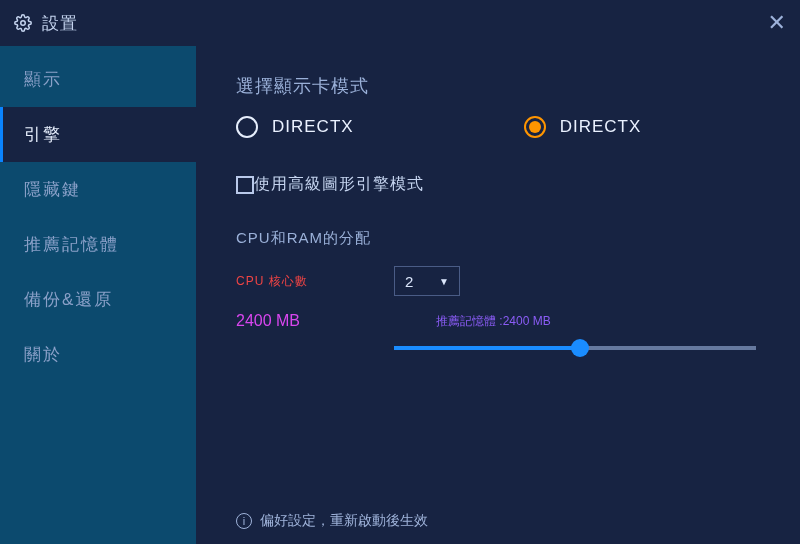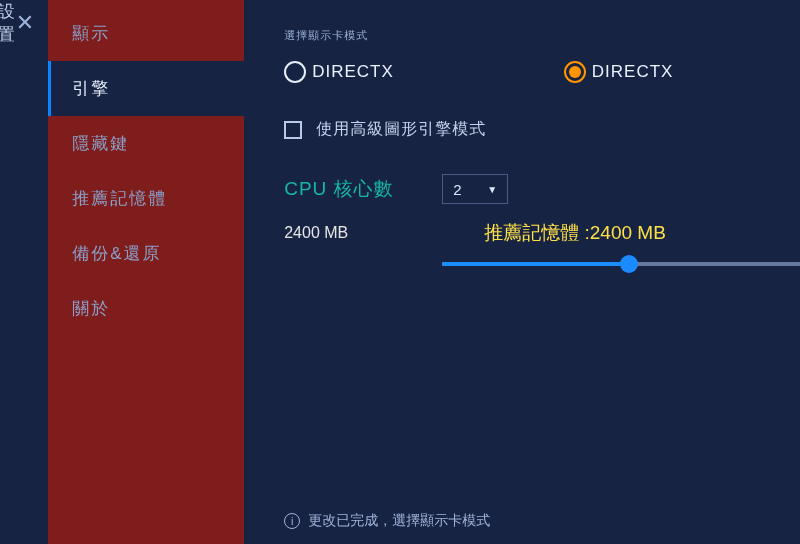--- a/index.html
+++ b/index.html
@@ -1,44 +1,44 @@
 <!DOCTYPE html>
 <html><head>
 <meta charset="utf-8">
 <style>
   * { box-sizing: border-box; margin: 0; padding: 0; font-family: "Microsoft YaHei", "PingFang SC", sans-serif; }
   body { width: 800px; height: 544px; background: #172342; color: #a0b4d8; overflow: hidden; }
-  .window { width: 100%; height: 100%; display: flex; flex-direction: row; justify-content: center; }
+  .window { width: 100%; height: 100%; display: flex; flex-direction: column; }
   .titlebar { height: 46px; display: flex; align-items: center; padding: 0 14px; color: #c5d4ef; }
   .titlebar .gear { margin-right: 10px; }
   .titlebar .title { font-size: 17px; letter-spacing: 1px; }
   .titlebar .close { margin-left: auto; font-size: 22px; color: #9db2da; cursor: pointer; }
   .body { flex: 1; display: flex; min-height: 0; }
-  .sidebar { width: 196px; background: #7f1d1d; display: flex; flex-direction: column; padding-top: 6px; }
+  .sidebar { width: 196px; background: #0c4a6e; display: flex; flex-direction: column; padding-top: 6px; }
   .side-item { padding: 16px 24px; font-size: 17px; color: #8aa0c8; cursor: pointer; letter-spacing: 2px; }
   .side-item.active { background: #172342; color: #e6eefc; position: relative; }
   .side-item.active::before { content: ""; position: absolute; left: 0; top: 0; bottom: 0; width: 3px; background: #0a84ff; }
   .main { flex: 1; padding: 28px 40px 14px 40px; position: relative; }
-  .section-label { font-size: 11px; color: #9ab0d8; margin-bottom: 18px; letter-spacing: 1px; }
+  .section-label { font-size: 18px; color: #9ab0d8; margin-bottom: 18px; letter-spacing: 1px; }
   .radio-row { display: flex; align-items: center; gap: 170px; margin-bottom: 36px; }
-  .radio-opt { display: flex; align-items: center; gap: 6px; cursor: pointer; }
+  .radio-opt { display: flex; align-items: center; gap: 14px; cursor: pointer; }
   .radio-circle { width: 22px; height: 22px; border: 2px solid #e6eefc; border-radius: 50%; display: flex; align-items: center; justify-content: center; }
   .radio-circle.selected { border-color: #ff9500; }
   .radio-circle.selected::after { content: ""; width: 12px; height: 12px; background: #ff9500; border-radius: 50%; }
   .radio-label { font-size: 17px; color: #eaf1ff; letter-spacing: 1px; }
-  .checkbox-row { display: flex; align-items: center; gap: 14px; margin-bottom: 34px; cursor: pointer; }
+  .checkbox-row { display: flex; align-items: center; margin-bottom: 34px; cursor: pointer; }
   .checkbox { width: 18px; height: 18px; border: 2px solid #b9c9ea; }
   .checkbox-label { font-size: 16px; color: #c5d4ef; letter-spacing: 1px; }
   .subsection { font-size: 15px; color: #9ab0d8; margin-bottom: 18px; letter-spacing: 1px; }
   .row { display: flex; align-items: center; margin-bottom: 16px; }
-  .row-label { width: 158px; font-size: 19px; color: #14b8a6; letter-spacing: 1px; }
+  .row-label { width: 158px; font-size: 12px; color: #ef4444; letter-spacing: 1px; }
   .select { width: 66px; height: 30px; border: 1px solid #4a5c86; display: flex; align-items: center; padding: 0 10px; color: #dbe6fb; font-size: 15px; cursor: pointer; }
   .select .caret { margin-left: auto; font-size: 10px; }
-  .mem-value { font-size: 16px; color: #e5e5e5; width: 200px; }
-  .mem-reco { font-size: 19px; color: #fde047; }
+  .mem-value { font-size: 16px; color: #d946ef; width: 200px; }
+  .mem-reco { font-size: 12px; color: #8b5cf6; }
   .slider-wrap { margin-left: 158px; margin-top: 10px; width: 362px; }
   .slider-track { position: relative; height: 4px; background: #66799f; }
   .slider-fill { position: absolute; left: 0; top: 0; height: 4px; background: #1a8cff; }
   .slider-thumb { position: absolute; top: -7px; width: 18px; height: 18px; background: #1a8cff; border-radius: 50%; transform: translateX(-9px); cursor: pointer; }
   .slider-ticks { display: flex; justify-content: space-between; margin-top: 22px; font-size: 14px; color: #9fb3da; }
   .footer { position: absolute; left: 40px; right: 40px; bottom: 14px; display: flex; align-items: center; gap: 8px; font-size: 14px; color: #9fb3da; }
   .info-icon { width: 16px; height: 16px; border: 1.5px solid #9fb3da; border-radius: 50%; display: flex; align-items: center; justify-content: center; font-size: 11px; }
   svg { display: block; }
 </style>
 </head>
@@ -78,20 +78,21 @@
           <span class="radio-circle selected"></span>
           <span class="radio-label">DIRECTX</span>
         </div>
       </div>
 
       <div class="checkbox-row">
         <span class="checkbox"></span>
         <span class="checkbox-label">使用高級圖形引擎模式</span>
       </div>
 
+      <div class="subsection">CPU和RAM的分配</div>
 
       <div class="row">
         <span class="row-label">CPU 核心數</span>
         <div class="select">
           <span>2</span>
           <span class="caret">▼</span>
         </div>
       </div>
 
       <div class="row">
@@ -101,17 +102,17 @@
 
       <div class="slider-wrap">
         <div class="slider-track">
           <div class="slider-fill" id="slider-fill" style="width: 51.4874%;"></div>
           <div class="slider-thumb" id="slider-thumb" style="left: 51.4874%;"></div>
         </div>
       </div>
 
       <div class="footer">
         <span class="info-icon">i</span>
-        <span>更改已完成，選擇顯示卡模式</span>
+        <span>偏好設定，重新啟動後生效</span>
       </div>
     </div>
   </div>
 </div>
 
 </body></html>

